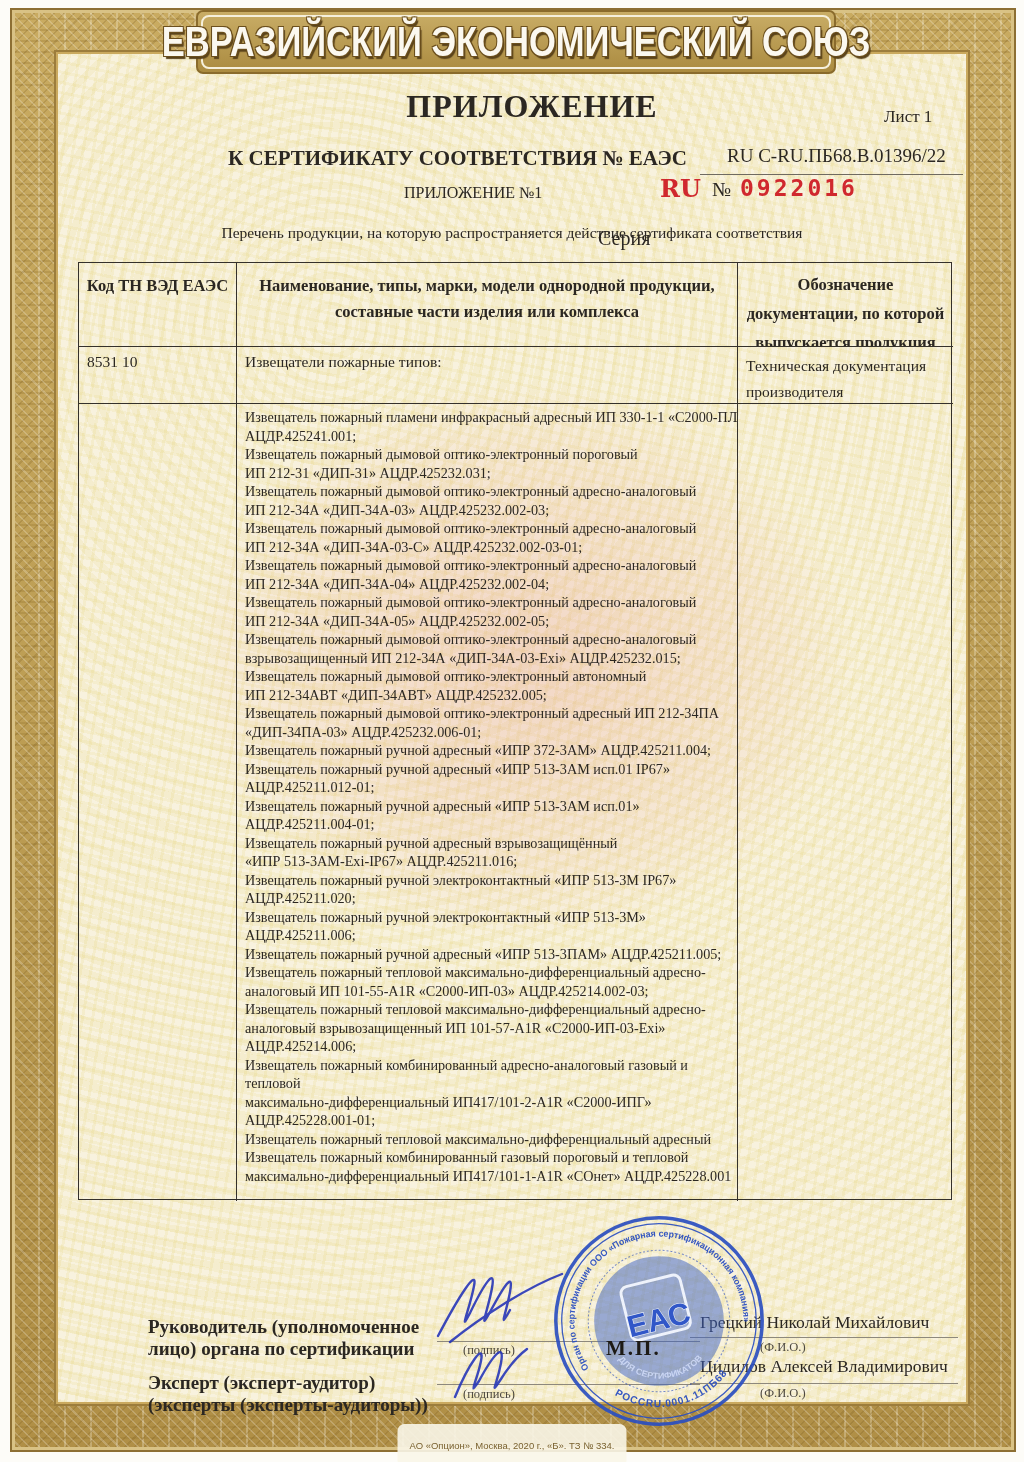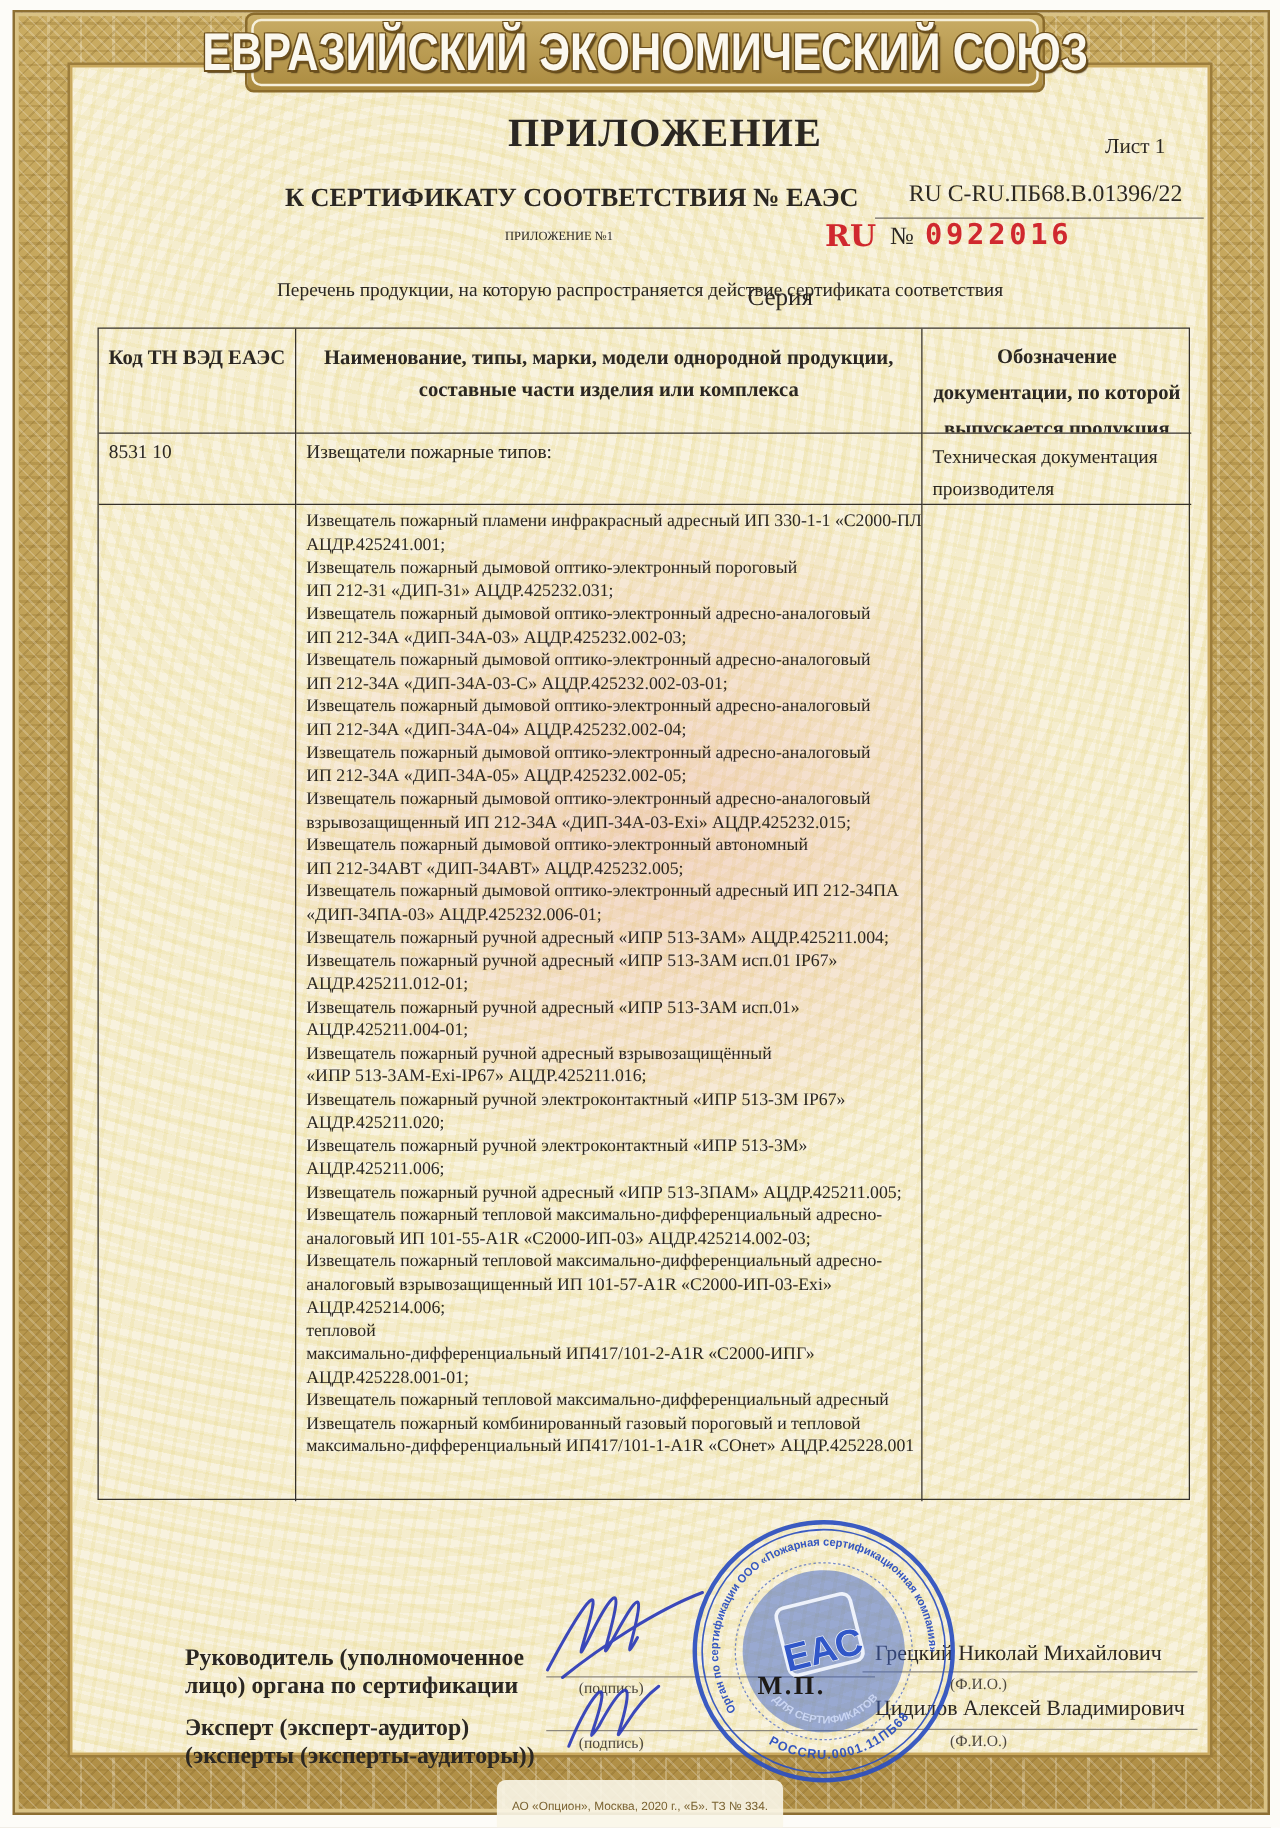--- a/index.html
+++ b/index.html
@@ -33,21 +33,21 @@
   .banner-text{font-family:"Liberation Sans",sans-serif;font-weight:700;font-size:36px;
     letter-spacing:0px;color:#fbf8ef;white-space:nowrap;transform:scale(.96,1.18);
     text-shadow:1px 1px 0 #6b4f1d,-1px -1px 0 #6b4f1d,1px -1px 0 #6b4f1d,-1px 1px 0 #6b4f1d,2px 2px 1px #59421a;}
   
   .abs{position:absolute;}
   .doc-title{left:58px;right:58px;top:88px;text-align:center;font-size:32px;font-weight:700;letter-spacing:1px;padding-left:40px;}
   .sheet{left:884px;top:107px;font-size:17px;}
   .subtitle{left:228px;top:146px;font-size:21px;font-weight:700;}
   .cert-no{left:727px;top:145px;font-size:19px;}
   .cert-underline{left:700px;top:174px;width:263px;border-top:1px solid #6f6a60;}
-  .appendix-no{left:404px;top:184px;font-size:10px;}
+  .appendix-no{left:404px;top:184px;font-size:16px;}
   .series-label{left:598px;top:179px;font-size:20px;margin-top:48px;}
   .series-value{left:660px;top:174px;font-size:24px;font-weight:700;color:#d0282e;font-family:"DejaVu Serif",serif;}
   .num-sign{left:712px;top:178px;font-size:20px;}
   .blank-number{left:740px;top:175px;font-size:23px;font-weight:700;color:#d0282e;
     font-family:"DejaVu Sans Mono",monospace;letter-spacing:3px;}
   .intro{left:58px;right:58px;top:224px;text-align:center;font-size:15.5px;}
   
   .ctable{position:absolute;left:78px;top:262px;width:874px;height:938px;z-index:2;
     display:grid;grid-template-columns:158px 501px 215px;grid-template-rows:84px 57px 797px;
     border:1.6px solid #35312b;box-sizing:border-box;}
@@ -120,37 +120,38 @@
         <div class="prod-line">Извещатель пожарный дымовой оптико-электронный адресно-аналоговый</div>
         <div class="prod-line">ИП 212-34А «ДИП-34А-04» АЦДР.425232.002-04;</div>
         <div class="prod-line">Извещатель пожарный дымовой оптико-электронный адресно-аналоговый</div>
         <div class="prod-line">ИП 212-34А «ДИП-34А-05» АЦДР.425232.002-05;</div>
         <div class="prod-line">Извещатель пожарный дымовой оптико-электронный адресно-аналоговый</div>
         <div class="prod-line">взрывозащищенный ИП 212-34А «ДИП-34А-03-Exi» АЦДР.425232.015;</div>
         <div class="prod-line">Извещатель пожарный дымовой оптико-электронный автономный</div>
         <div class="prod-line">ИП 212-34АВТ «ДИП-34АВТ» АЦДР.425232.005;</div>
         <div class="prod-line">Извещатель пожарный дымовой оптико-электронный адресный ИП 212-34ПА</div>
         <div class="prod-line">«ДИП-34ПА-03» АЦДР.425232.006-01;</div>
-        <div class="prod-line">Извещатель пожарный ручной адресный «ИПР 513-3АМ» АЦДР.425211.004;</div>
+        <div class="prod-line">Извещатель пожарный ручной адресный «ИПР 372-3АМ» АЦДР.425211.004;</div>
         <div class="prod-line">Извещатель пожарный ручной адресный «ИПР 513-3АМ исп.01 IP67»</div>
         <div class="prod-line">АЦДР.425211.012-01;</div>
         <div class="prod-line">Извещатель пожарный ручной адресный «ИПР 513-3АМ исп.01»</div>
         <div class="prod-line">АЦДР.425211.004-01;</div>
         <div class="prod-line">Извещатель пожарный ручной адресный взрывозащищённый</div>
         <div class="prod-line">«ИПР 513-3АМ-Exi-IP67» АЦДР.425211.016;</div>
         <div class="prod-line">Извещатель пожарный ручной электроконтактный «ИПР 513-3М IP67»</div>
         <div class="prod-line">АЦДР.425211.020;</div>
         <div class="prod-line">Извещатель пожарный ручной электроконтактный «ИПР 513-3М»</div>
         <div class="prod-line">АЦДР.425211.006;</div>
         <div class="prod-line">Извещатель пожарный ручной адресный «ИПР 513-3ПАМ» АЦДР.425211.005;</div>
         <div class="prod-line">Извещатель пожарный тепловой максимально-дифференциальный адресно-</div>
         <div class="prod-line">аналоговый ИП 101-55-A1R «С2000-ИП-03» АЦДР.425214.002-03;</div>
         <div class="prod-line">Извещатель пожарный тепловой максимально-дифференциальный адресно-</div>
         <div class="prod-line">аналоговый взрывозащищенный ИП 101-57-A1R «С2000-ИП-03-Exi»</div>
         <div class="prod-line">АЦДР.425214.006;</div>
+        <div class="prod-line">Извещатель пожарный комбинированный адресно-аналоговый газовый и</div>
         <div class="prod-line">тепловой</div>
         <div class="prod-line">максимально-дифференциальный ИП417/101-2-A1R «С2000-ИПГ»</div>
         <div class="prod-line">АЦДР.425228.001-01;</div>
         <div class="prod-line">Извещатель пожарный тепловой максимально-дифференциальный адресный</div>
         <div class="prod-line">Извещатель пожарный комбинированный газовый пороговый и тепловой</div>
         <div class="prod-line">максимально-дифференциальный ИП417/101-1-A1R «СОнет» АЦДР.425228.001</div>
       </div>
     <div class="cell lastrow lastcol"></div>
   </div>
 

